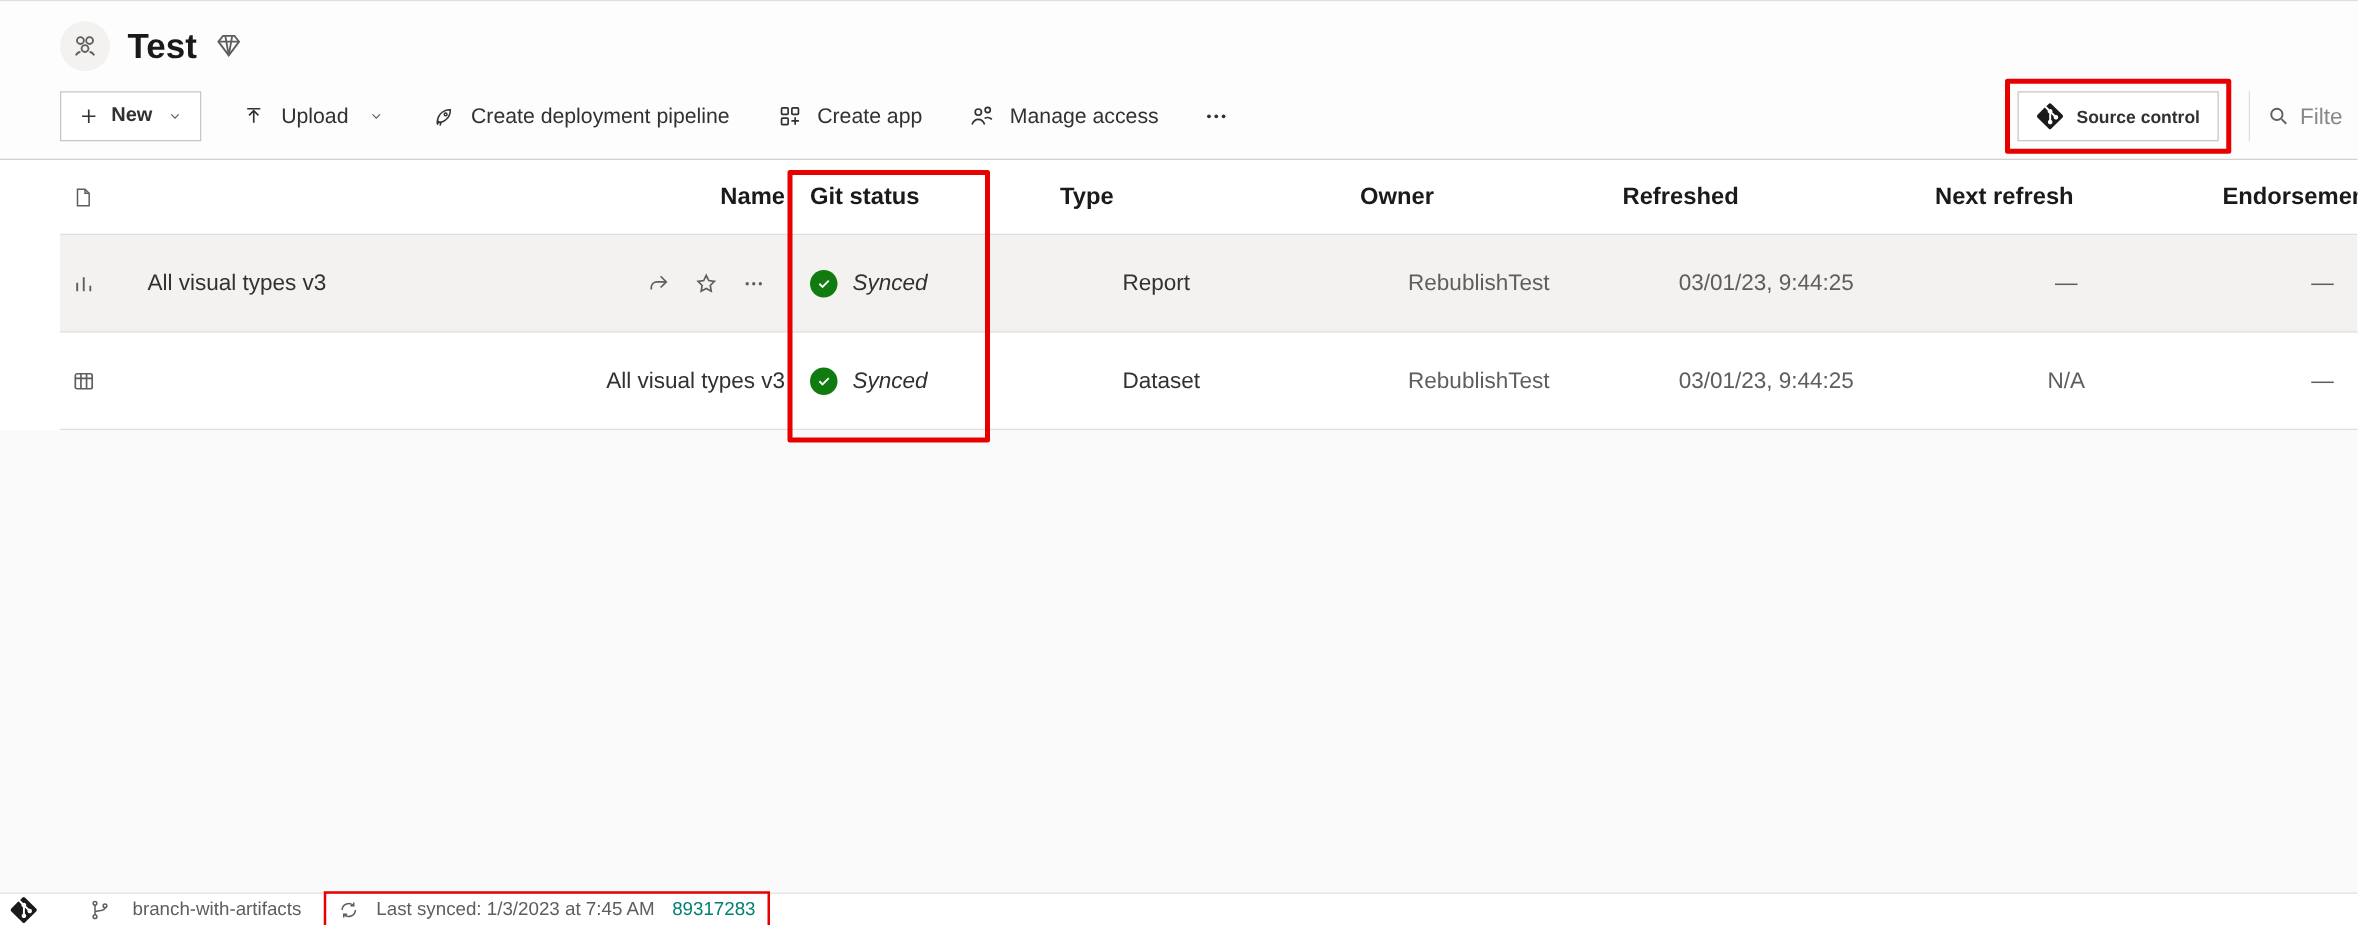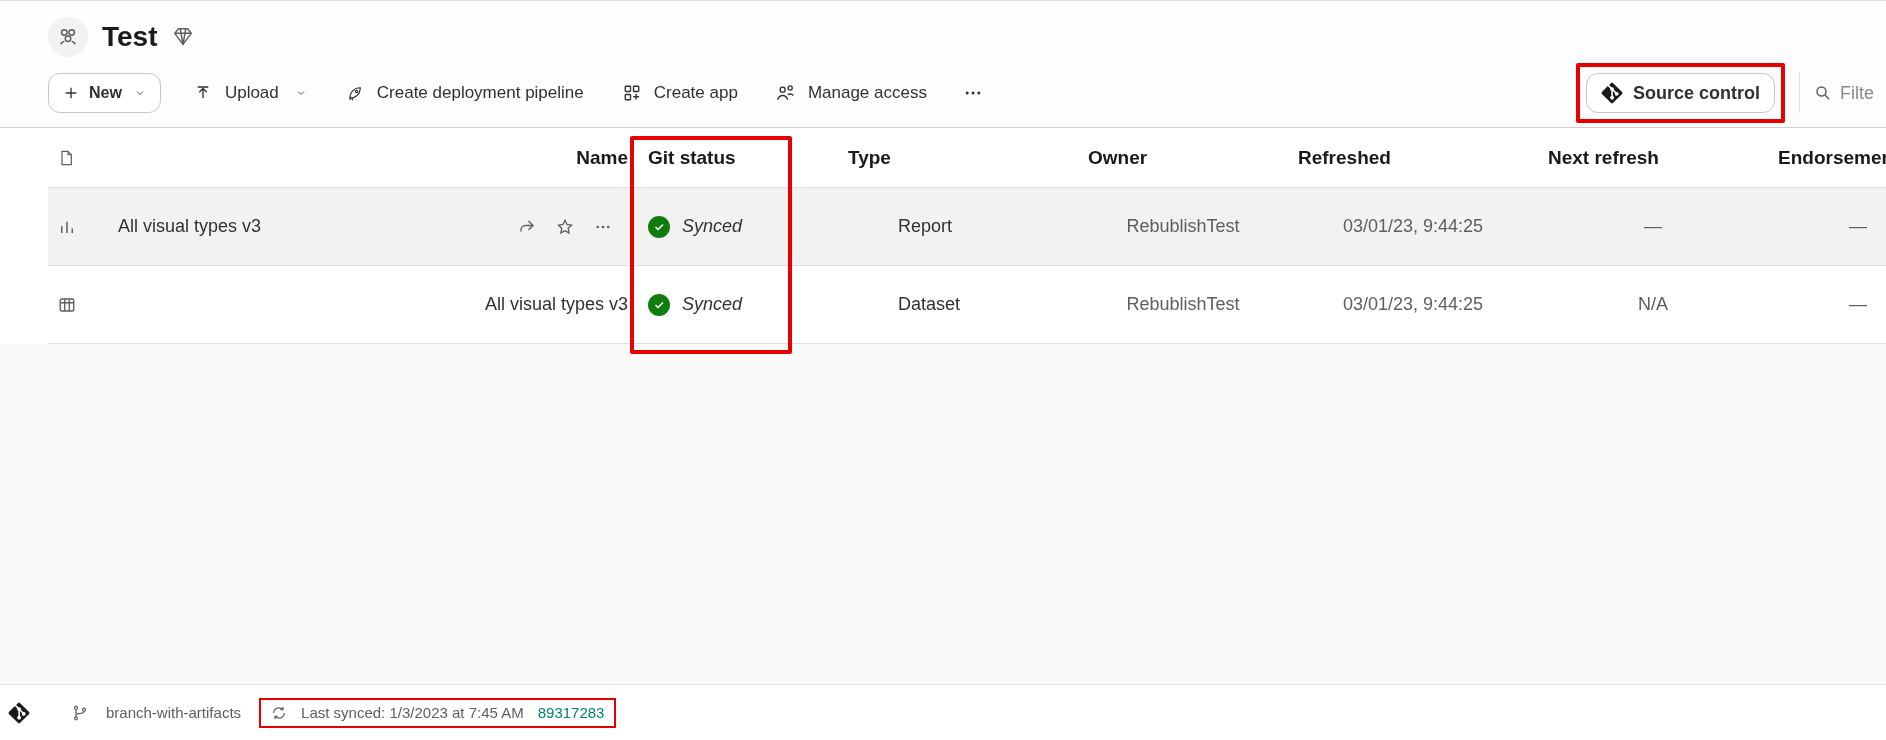--- a/index.html
+++ b/index.html
@@ -65,21 +65,21 @@
     background: var(--bg-alt);
     position: relative;
   }
   .btn {
     display: inline-flex;
     align-items: center;
     gap: 10px;
     height: 40px;
     padding: 0 14px;
     border: 1px solid #c8c6c4;
-    border-radius: 12px;
+    border-radius: 0;
     background: #fff;
     color: var(--text);
     font-size: 16px;
     cursor: pointer;
     user-select: none;
   }
   .btn .chev { margin-left: 2px; color:#605e5c; }
   .tb-item {
     display: inline-flex;
     align-items: center;
@@ -94,21 +94,21 @@
   .tb-item svg { color: #323130; }
   .tb-icon { display:inline-flex; align-items:center; justify-content:center; width:20px; height:20px; }
 
   .toolbar-right {
     position: absolute;
     right: 0;
     display: flex;
     align-items: center;
     gap: 14px;
   }
-  .btn.sc { font-weight: 600; font-size: 18px; }
+  .btn.sc { font-weight: 600; font-size: 14px; }
   .btn.sc svg { width:22px; height:22px; }
   .filter {
     display: inline-flex;
     align-items: center;
     gap: 8px;
     height: 40px;
     padding: 0 12px 0 14px;
     color: var(--muted);
     font-size: 18px;
     border-left: 1px solid var(--border);
@@ -169,21 +169,21 @@
     display:inline-flex; align-items:center; justify-content:center;
     color:#fff;
   }
 
   .type-icon svg { color:#605e5c; }
 
   
   .statusbar {
     position: absolute;
     left:0; right:0; bottom:0;
-    height: 56px;
+    height: 26px;
     border-top: 1px solid var(--border);
     display:flex;
     align-items:center;
     gap: 18px;
     padding: 0 12px 0 8px;
     background: #fff;
     color: var(--muted);
     font-size: 15px;
   }
   .statusbar .git-diamond { color:#1b1a19; }

